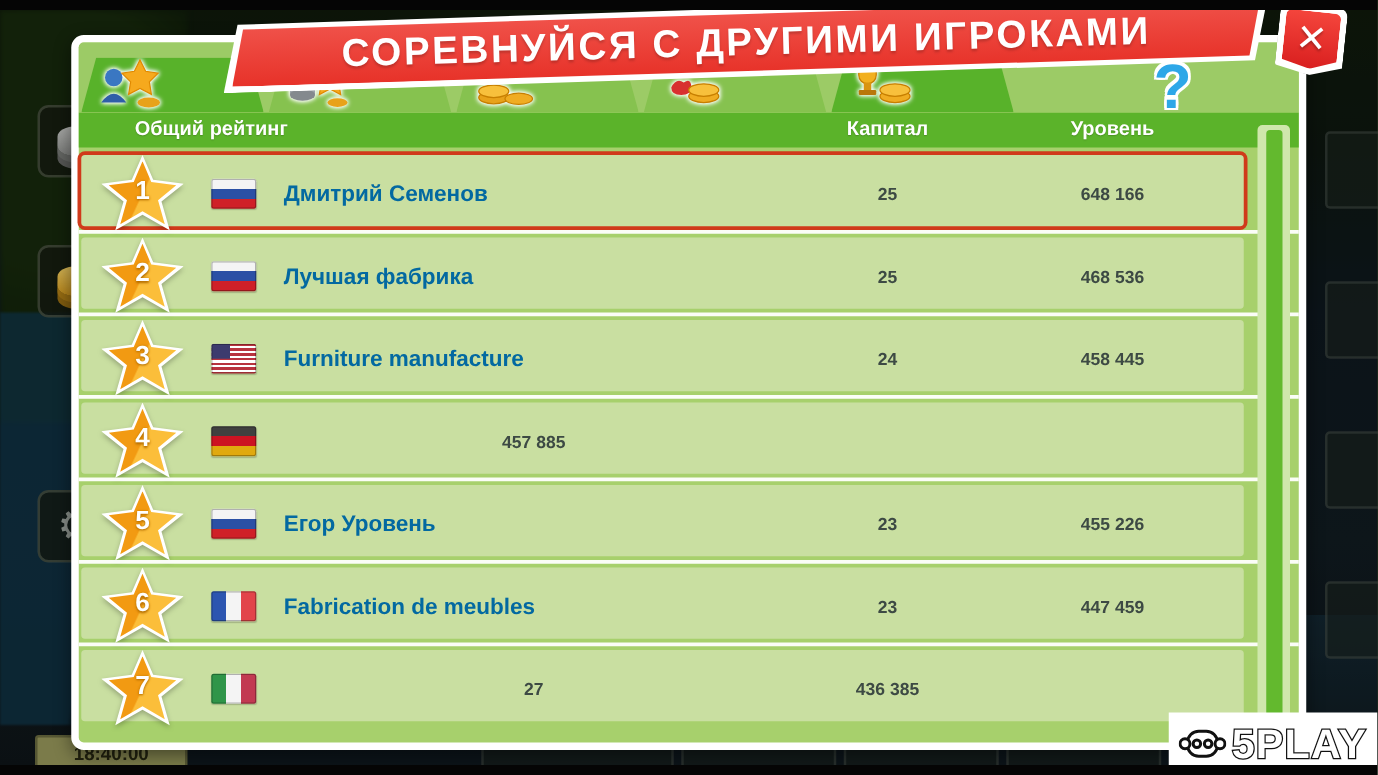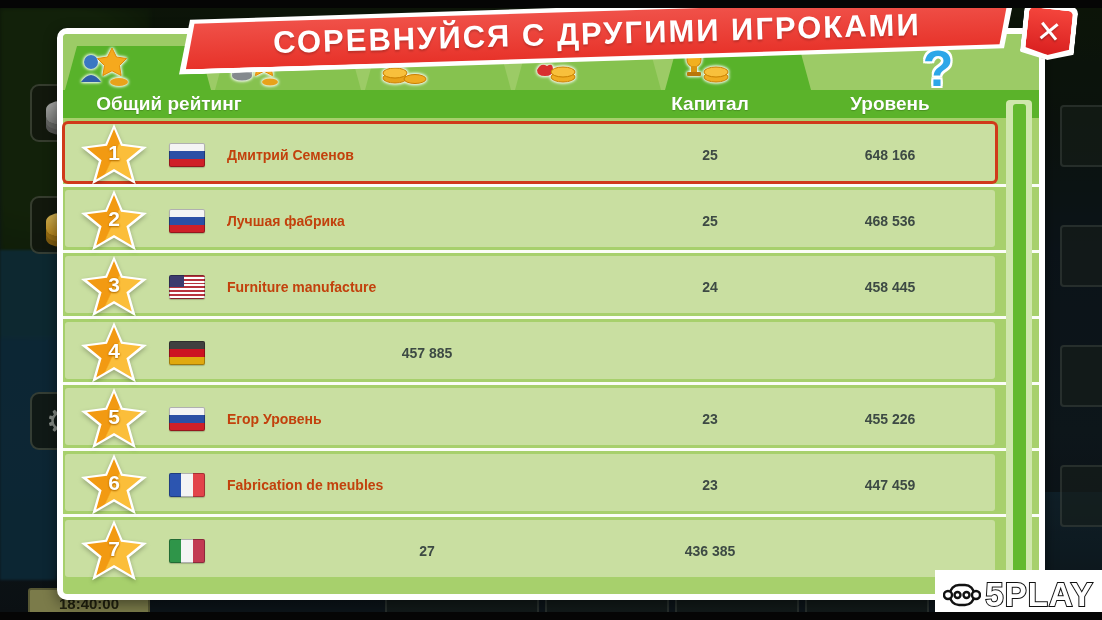--- a/index.html
+++ b/index.html
@@ -47,31 +47,31 @@
   .tabband{position:relative;height:56px;background:#9ccb66;border-radius:4px 4px 0 0;}
   .tab{position:absolute;bottom:0;height:44px;width:146px;
       clip-path:polygon(12px 0,calc(100% - 12px) 0,100% 100%,0 100%);}
   .tab.mid{background:#86c24f;}
   .tab.active{background:#58b22a;}
   .tab-icon{position:absolute;left:14px;bottom:2px;
       filter:drop-shadow(0 0 1.5px #fff) drop-shadow(0 0 1.5px #fff);}
   .headband{height:28px;background:#5bb32a;display:grid;
       grid-template-columns:212px 1fr 150px 210px;align-items:center;
       padding-right:44px;box-sizing:border-box;
-      color:#fff;font-weight:bold;font-size:19px;}
+      color:#fff;font-weight:bold;font-size:16px;}
   .headband .h{text-align:center;text-shadow:0 1px 1px rgba(0,0,0,.2);}
 
   .rows{position:relative;padding:6px 44px 0 0;}
   .row{position:relative;height:57px;margin:0 0 9px 2px;background:#c9dfa1;
       border-radius:3px;display:grid;align-items:center;
       grid-template-columns:104px 50px 1fr 150px 210px;}
   .row:not(:last-child)::after{content:'';position:absolute;left:-2px;right:-44px;
       bottom:-6px;height:3px;background:rgba(255,255,255,.95);}
   .row.highlight{box-shadow:0 0 0 3px #d03a1a;}
-  .row .name{font-weight:bold;font-size:14px;color:#c2410c;padding-left:8px;}
+  .row .name{font-weight:bold;font-size:18px;color:#0369a1;padding-left:8px;}
   .row .num{font-weight:bold;font-size:14px;color:#3d4a44;text-align:center;}
 
   
   .star{position:relative;width:66px;height:62px;margin-left:16px;
       filter:drop-shadow(0 2px 2px rgba(0,0,0,.25));}
   .s-outer,.s-inner{position:absolute;
       clip-path:polygon(50% 0%,63% 32%,100% 37%,73% 60%,83% 97%,50% 77%,17% 97%,27% 60%,0% 37%,37% 32%);}
   .s-outer{inset:0;background:#fff;}
   .s-inner{inset:5px 6px;background:linear-gradient(115deg,#f29a12 49%,#fbbE3a 51%);}
   .star .rank{position:absolute;left:0;right:0;top:17px;text-align:center;

